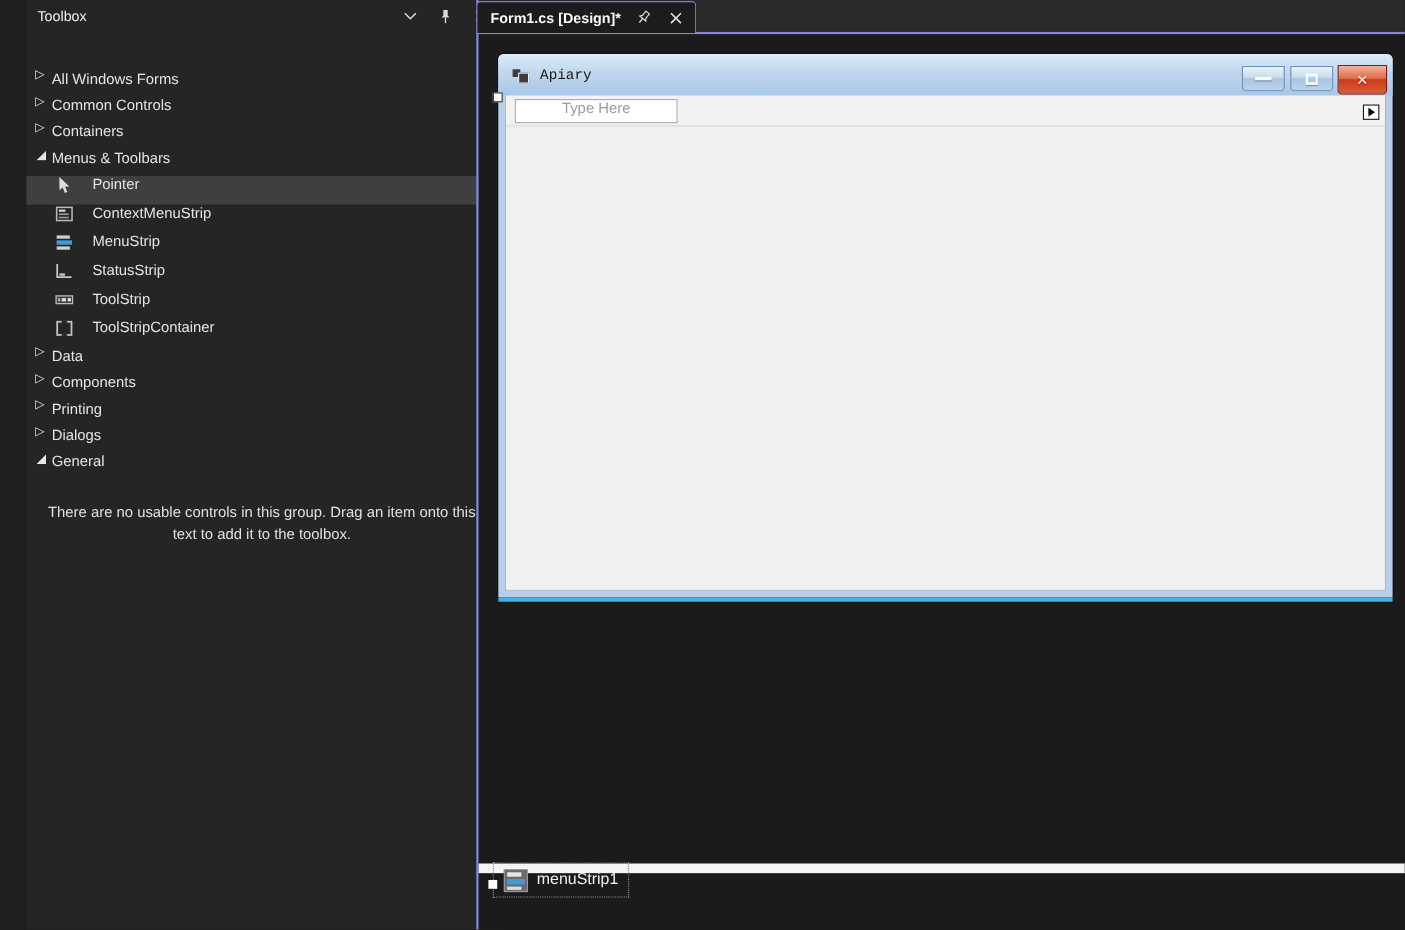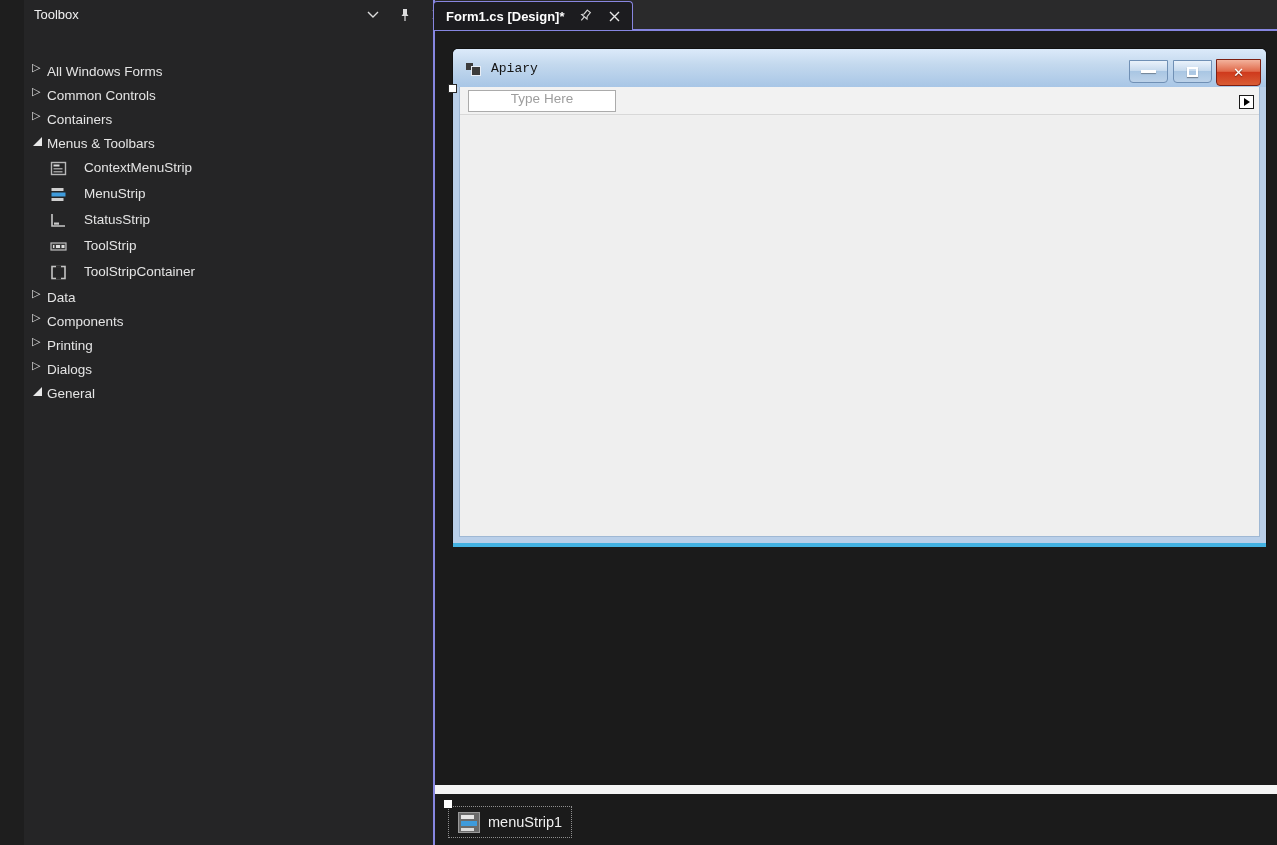--- a/index.html
+++ b/index.html
@@ -71,21 +71,21 @@
   .form-cyan { left:453px; top:543px; width:813px; height:4px; background:#43b2e2; }
   .grab-handle { left:448px; top:84px; width:9px; height:9px; background:#ffffff; border:1px solid #2a2a2a; z-index:7; }
   .smart-tag { left:1239px; top:95px; width:15px; height:14px; background:#ffffff; border:1px solid #1a1a1a; z-index:7;
                display:flex; align-items:center; justify-content:center; }
   .smart-tag::after { content:""; width:0; height:0; border-left:6px solid #000; border-top:4px solid transparent; border-bottom:4px solid transparent; }
 
   
   .splitter { left:435px; top:785px; width:842px; height:9px; background:#f5f5f5; }
   .tray { left:435px; top:794px; width:842px; height:51px; background:#1b1b1b; }
   .tray-handle { left:444px; top:800px; width:8px; height:8px; background:#ffffff; z-index:7; }
-  .tray-item { left:448px; top:806px; width:124px; height:32px; border:1px dotted #8f8f8f; display:flex; align-items:center; z-index:6; }
+  .tray-item { left:448px; top:784px; width:124px; height:32px; border:1px dotted #8f8f8f; display:flex; align-items:center; z-index:6; }
   .tray-item .ms-icon { margin-left:9px; }
   .tray-label { margin-left:8px; color:#f0f0f0; font-size:14.5px; }
 
   
   .ms-icon { width:22px; height:21px; position:relative; background:#6b6b6b; border:1px solid #9a9a9a; }
   .ms-icon .b1 { position:absolute; left:2px; top:2px; width:13px; height:4px; background:#e6e6e6; }
   .ms-icon .b2 { position:absolute; left:2px; top:8px; width:16px; height:5px; background:#3e9bdc; }
   .ms-icon .b3 { position:absolute; left:2px; top:15px; width:13px; height:3px; background:#dcdcdc; }
   svg { display:block; }
 </style>
@@ -126,20 +126,28 @@
         <span class="row-label">Common Controls</span>
       </div>
       <div class="tb-row cat">
         <span class="twisty collapsed"></span>
         <span class="row-label">Containers</span>
       </div>
       <div class="tb-row cat">
         <span class="twisty expanded"></span>
         <span class="row-label">Menus &amp; Toolbars</span>
       </div>
+      <div class="tb-row item selected">
+        <span class="tb-icon">
+          <svg width="15" height="16" viewBox="0 0 15 16">
+            <path d="M3 0 L3 12 L6 9.5 L8 14.5 L10.2 13.5 L8.2 8.8 L12 8.5 Z" fill="#dcdcdc"></path>
+          </svg>
+        </span>
+        <span class="row-label">Pointer</span>
+      </div>
       <div class="tb-row item">
         <span class="tb-icon">
           <svg width="17" height="17" viewBox="0 0 17 17">
             <rect x="1.5" y="2.5" width="14" height="12" fill="none" stroke="#b8b8b8" stroke-width="1.4"></rect>
             <rect x="3.5" y="4.5" width="6" height="2" fill="#d8d8d8"></rect>
             <rect x="3.5" y="8" width="9" height="1.5" fill="#9a9a9a"></rect>
             <rect x="3.5" y="11" width="9" height="1.5" fill="#9a9a9a"></rect>
           </svg>
         </span>
         <span class="row-label">ContextMenuStrip</span>
@@ -199,20 +207,21 @@
       <div class="tb-row cat">
         <span class="twisty collapsed"></span>
         <span class="row-label">Dialogs</span>
       </div>
       <div class="tb-row cat">
         <span class="twisty expanded"></span>
         <span class="row-label">General</span>
       </div>
     </div>
 
+  <div class="tb-message">There are no usable controls in this group. Drag an item onto this text to add it to the toolbox.</div>
 </div>
 
 <div class="abs tabstrip"></div>
 <div class="abs doc-tab">
   <span class="doc-tab-label">Form1.cs [Design]*</span>
   <span class="tab-icon">
     <svg width="14" height="14" viewBox="0 0 14 14">
         <g transform="rotate(40 7 7)">
           <path d="M5 1 h4 v5 l1.5 2 h-7 L5 6 z" fill="none" stroke="#d8d8d8" stroke-width="1.1"></path>
           <rect x="6.4" y="8.4" width="1.2" height="4.4" fill="#d8d8d8"></rect>

